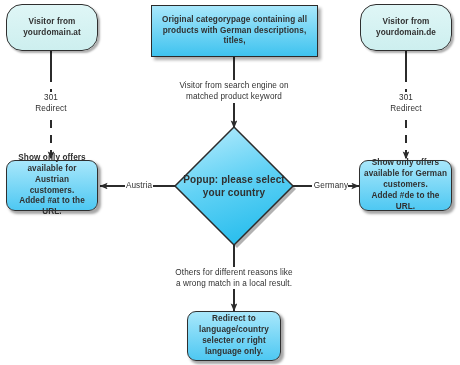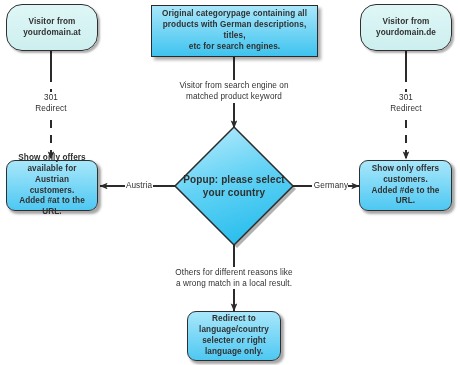--- a/index.html
+++ b/index.html
@@ -154,21 +154,20 @@
     <div>
       <div>Visitor from</div>
       <div>yourdomain.at</div>
     </div>
   </div>
 
   <div class="node node-square" style="left:151px; top:5px; width:167px; height:52px;">
     <div>
       <div>Original categorypage containing all</div>
       <div>products with German descriptions, titles,</div>
-      <div>etc for search engines.</div>
     </div>
   </div>
 
   <div class="node node-source" style="left:360px; top:4px; width:92px; height:47px;">
     <div>
       <div>Visitor from</div>
       <div>yourdomain.de</div>
     </div>
   </div>
 
@@ -184,20 +183,21 @@
   <div class="node node-decision" style="left:175px; top:127px; width:118px; height:118px;">
     <div class="decision-label">
       <div>Popup: please select</div>
       <div>your country</div>
     </div>
   </div>
 
   <div class="node node-process" style="left:359px; top:160px; width:93px; height:51px;">
     <div>
       <div>Show only offers</div>
+      <div>available for German</div>
       <div>customers.</div>
       <div>Added #de to the URL.</div>
     </div>
   </div>
 
   <div class="node node-process" style="left:187px; top:311px; width:94px; height:50px;">
     <div>
       <div>Redirect to</div>
       <div>language/country</div>
       <div>selecter or right</div>

